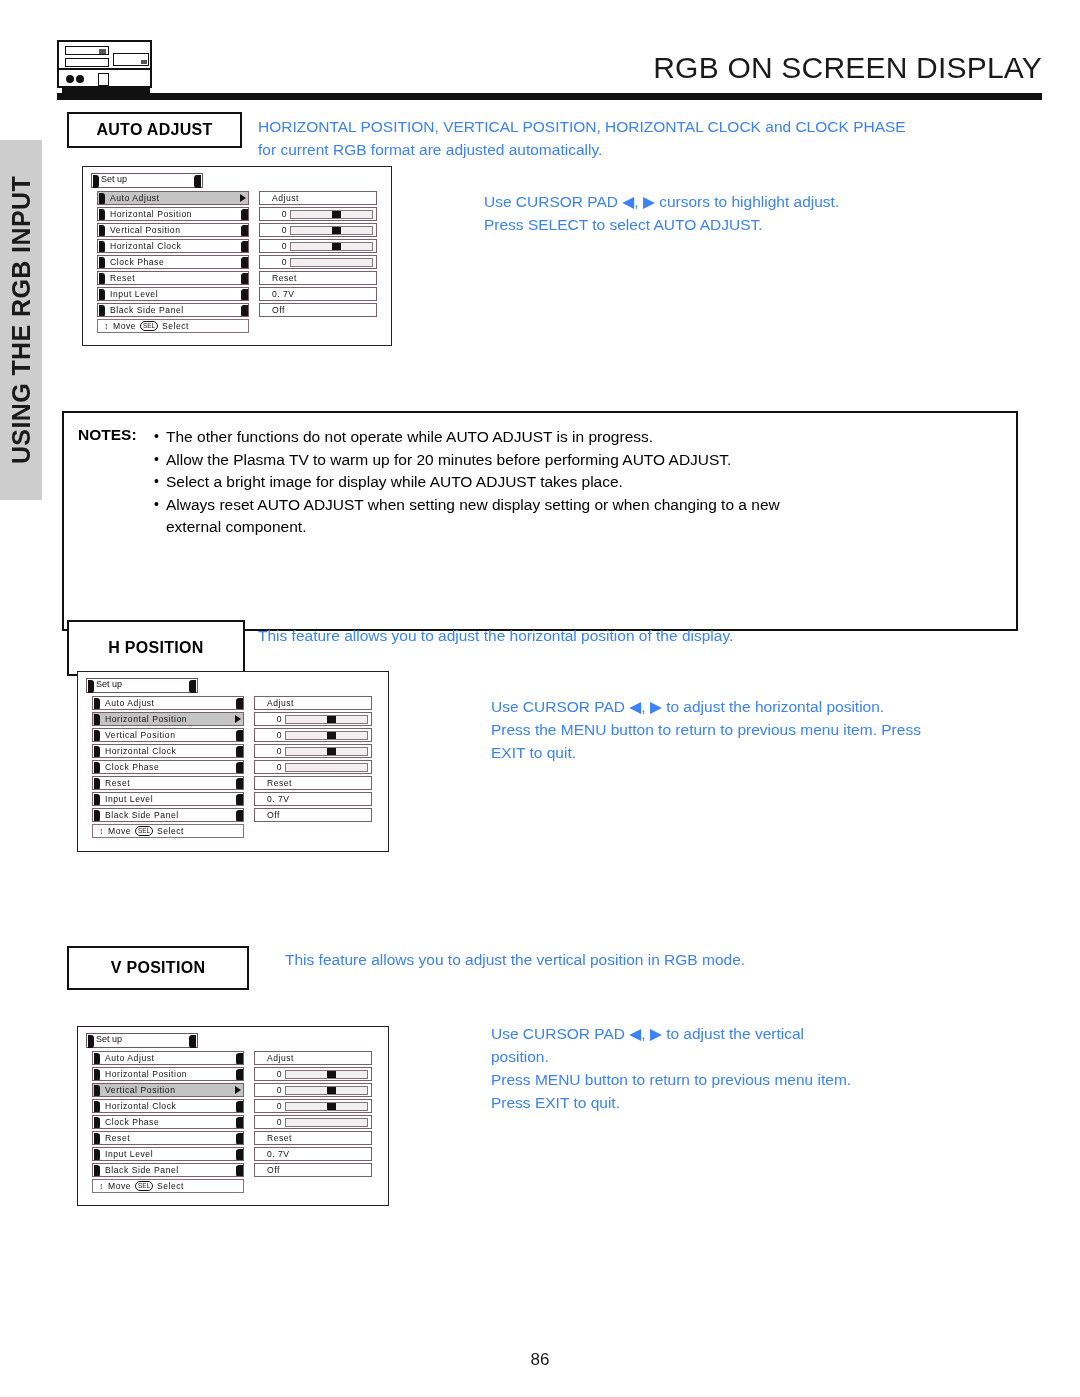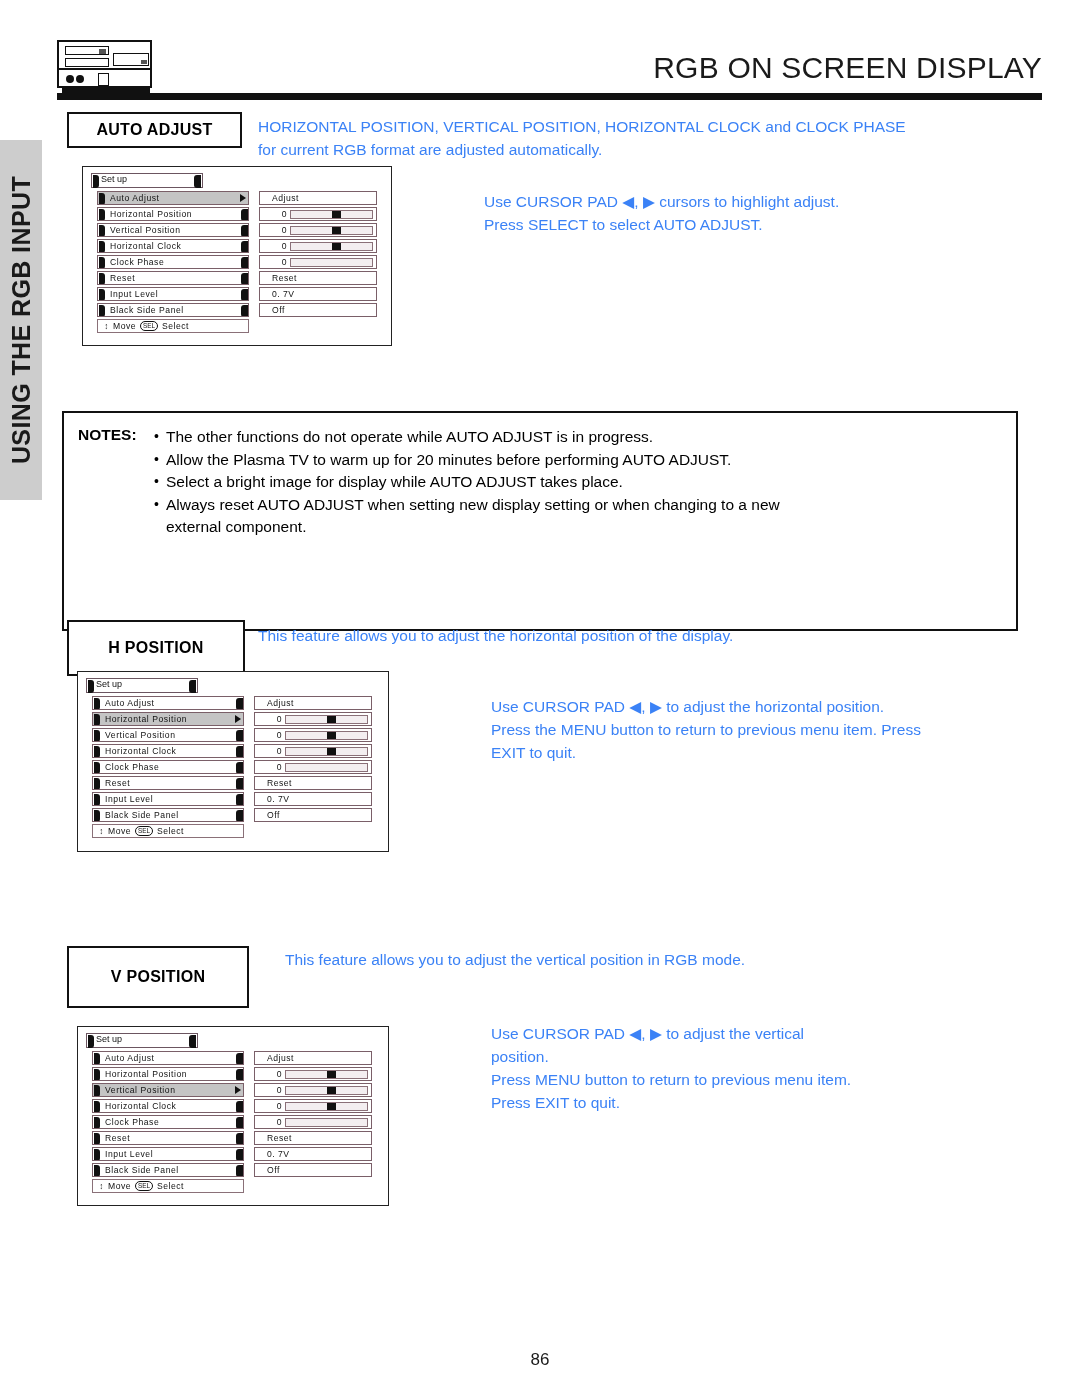--- a/index.html
+++ b/index.html
@@ -107,21 +107,21 @@
     background: #fff;
     display: flex;
     align-items: center;
     justify-content: center;
     font-size: 16px;
     font-weight: bold;
     letter-spacing: .3px;
   }
   #sec-auto  { left: 67px;  top: 112px; width: 175px; height: 36px; }
   #sec-hpos  { left: 67px;  top: 620px; width: 178px; height: 56px; }
-  #sec-vpos  { left: 67px;  top: 946px; width: 182px; height: 62px; }
+  #sec-vpos  { left: 67px;  top: 946px; width: 182px; height: 44px; }
 
   
   .prose {
     position: absolute;
     font-size: 15.5px;
     line-height: 23px;
     color: #3b82f6;
   }
   #auto-desc   { left: 258px; top: 115px;  width: 760px; }
   #auto-steps  { left: 484px; top: 190px;  width: 530px; }

